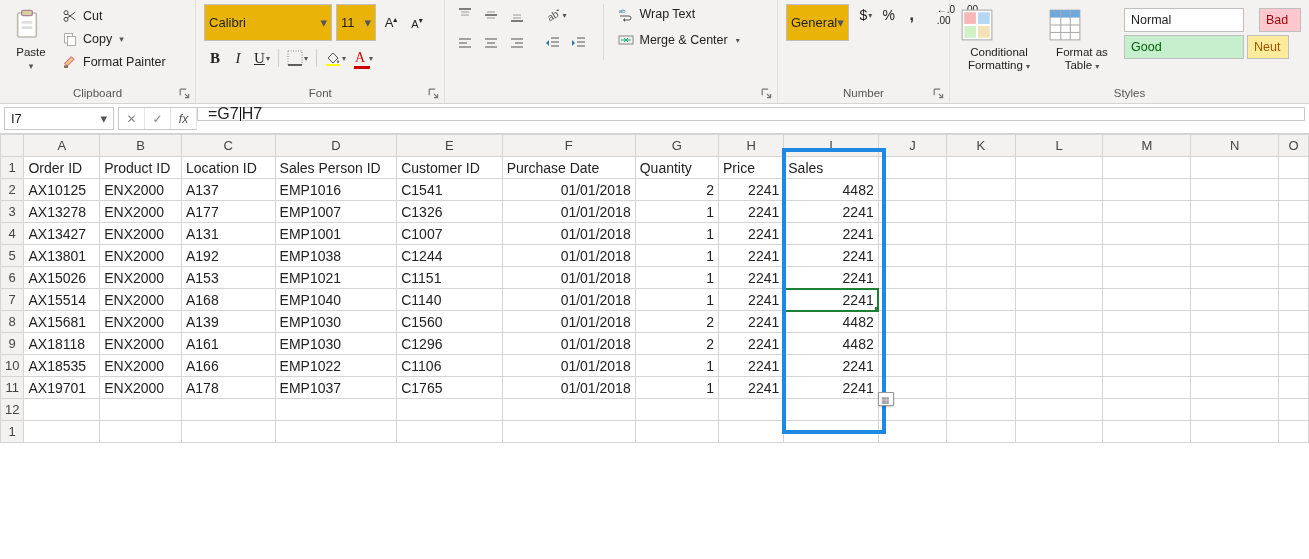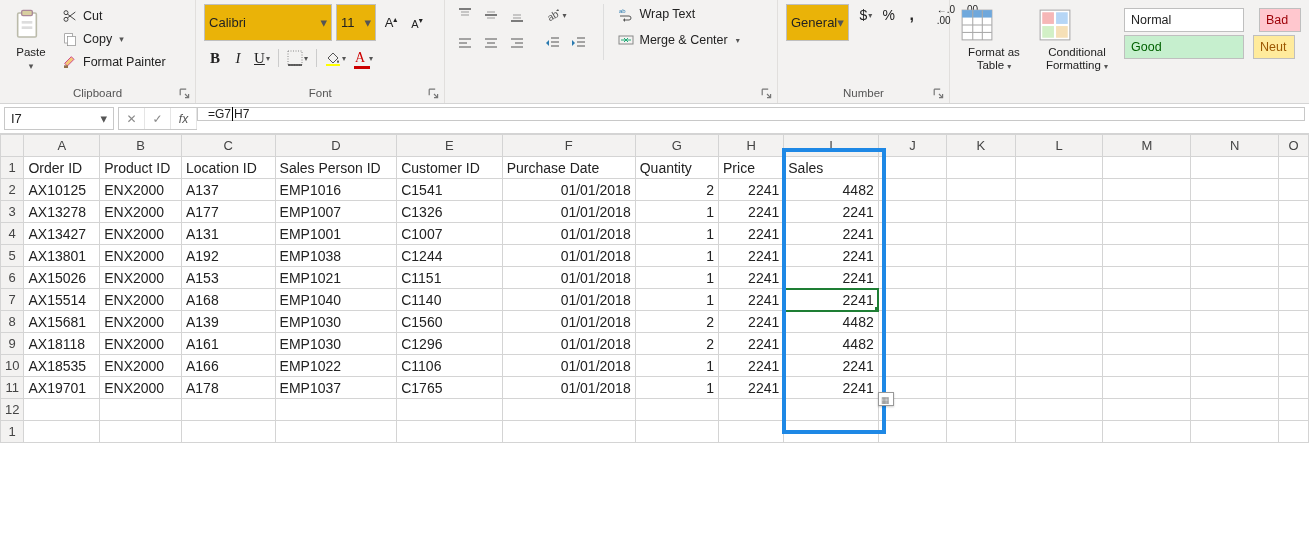--- a/index.html
+++ b/index.html
@@ -24,21 +24,21 @@
   .font-select .caret{margin-left:auto;color:#555;}
   
   .style-tile{width:65px;height:24px;border:1px solid #bfbfbf;display:flex;align-items:center;padding:0 6px;font-size:12.5px;}
   
   .formula-row{height:30px;border-bottom:1px solid #d4d4d4;display:flex;align-items:stretch;background:#fff;}
   .name-box{width:110px;border:1px solid #c8c8c8;margin:3px 4px;display:flex;align-items:center;padding:0 6px;font-size:13px;background:#fff;}
   .name-box .caret{margin-left:auto;color:#555;}
   .fb-btns{display:flex;align-items:center;border:1px solid #c8c8c8;margin:3px 0;border-right:none;}
   .fb-btn{width:26px;display:flex;align-items:center;justify-content:center;color:#888;border-right:1px solid #e5e5e5;height:100%;}
   .fx-btn{font-style:italic;color:#555;}
-  .formula-input{flex:1;border:1px solid #c8c8c8;margin:3px 4px 12px 0;padding:0 10px;display:flex;align-items:center;font-size:12px;background:#fff;}
+  .formula-input{flex:1;border:1px solid #c8c8c8;margin:3px 4px 12px 0;padding:0 10px;display:flex;align-items:center;font-size:16px;background:#fff;}
   
   .grid-wrap{position:relative;overflow:hidden;height:calc(559px - 104px - 30px);}
   table.grid{border-collapse:collapse;table-layout:fixed;}
   table.grid th, table.grid td{border:1px solid #d4d4d4;height:22px;font-size:14px;padding:0 4px;white-space:nowrap;overflow:hidden;}
   table.grid th{background:#f3f2f1;font-weight:normal;color:#444;text-align:center;font-size:13px;}
   th.corner{width:22px;background:#f3f2f1;border-top:none;border-left:none;}
   th.rowhdr{width:22px;text-align:center;background:#f3f2f1;font-size:13px;}
   th.colhdr{height:20px;}
   td.num{text-align:right;}
   .col-highlight{position:absolute;border:4px solid #1e88e5;pointer-events:none;}
@@ -290,64 +290,65 @@
       </div>
     </div>
     <div class="group-label">Number</div>
     <div class="dlg-launcher"><svg viewBox="0 0 10 10">
           <path d="M1 1h5M1 1v5M5 5l3 3M8 5v3h-3" stroke="#777" fill="none"></path>
         </svg></div>
   </div>
 
   <div class="group" style="flex:1;border-right:none">
     <div class="group-body">
+      <div class="big-btn" style="width:82px">
+        <div class="icn">
+            <svg viewBox="0 0 32 32" width="34" height="34">
+              <rect x="2" y="2" width="28" height="28" fill="#fff" stroke="#aaa"></rect>
+              <rect x="4" y="4" width="11" height="11" fill="#f6b7b7"></rect>
+              <rect x="17" y="4" width="11" height="11" fill="#b6d6f6"></rect>
+              <rect x="4" y="17" width="11" height="11" fill="#d2f0c6"></rect>
+              <rect x="17" y="17" width="11" height="11" fill="#f6e0b7"></rect>
+            </svg>
+          </div>
+        <div class="lbl"><span>Conditional Formatting</span> <span style="font-size:8px;color:#555">▾</span></div>
+      </div>
       <div class="big-btn" style="width:72px">
         <div class="icn">
             <svg viewBox="0 0 32 32" width="34" height="34">
               <rect x="2" y="2" width="28" height="28" fill="#fff" stroke="#aaa"></rect>
               <rect x="2" y="2" width="28" height="7" fill="#6fa8dc"></rect>
               <line x1="2" y1="16" x2="30" y2="16" stroke="#aaa"></line>
               <line x1="2" y1="23" x2="30" y2="23" stroke="#aaa"></line>
               <line x1="12" y1="2" x2="12" y2="30" stroke="#aaa"></line>
               <line x1="21" y1="2" x2="21" y2="30" stroke="#aaa"></line>
             </svg>
           </div>
         <div class="lbl"><span>Format as Table</span> <span style="font-size:8px;color:#555">▾</span></div>
       </div>
-      <div class="big-btn" style="width:82px">
-        <div class="icn">
-            <svg viewBox="0 0 32 32" width="34" height="34">
-              <rect x="2" y="2" width="28" height="28" fill="#fff" stroke="#aaa"></rect>
-              <rect x="4" y="4" width="11" height="11" fill="#f6b7b7"></rect>
-              <rect x="17" y="4" width="11" height="11" fill="#b6d6f6"></rect>
-              <rect x="4" y="17" width="11" height="11" fill="#d2f0c6"></rect>
-              <rect x="17" y="17" width="11" height="11" fill="#f6e0b7"></rect>
-            </svg>
-          </div>
-        <div class="lbl"><span>Conditional Formatting</span> <span style="font-size:8px;color:#555">▾</span></div>
-      </div>
       <div class="v-stack" style="gap:3px;margin-top:4px">
         <div class="h-stack" style="gap:15px">
           <div class="style-tile" style="background:#fff;width:120px">
               <span>Normal</span>
             </div>
           <div class="style-tile" style="background:#ffc7ce;color:#9c0006;width:42px">
               <span>Bad</span>
             </div>
         </div>
-        <div class="h-stack" style="gap:9px">
+        <div class="h-stack" style="gap:3px">
           <div class="style-tile" style="background:#c6efce;color:#006100;width:120px">
               <span>Good</span>
             </div>
           <div class="style-tile" style="background:#ffeb9c;color:#9c5700;width:42px">
               <span>Neut</span>
             </div>
         </div>
       </div>
     </div>
+    <div class="group-label">Styles</div>
   </div>
 </div>
 
 <div class="formula-row">
   <div class="name-box">
     <span>I7</span>
     <span class="caret">▾</span>
   </div>
   <div class="fb-btns">
     <div class="fb-btn">

